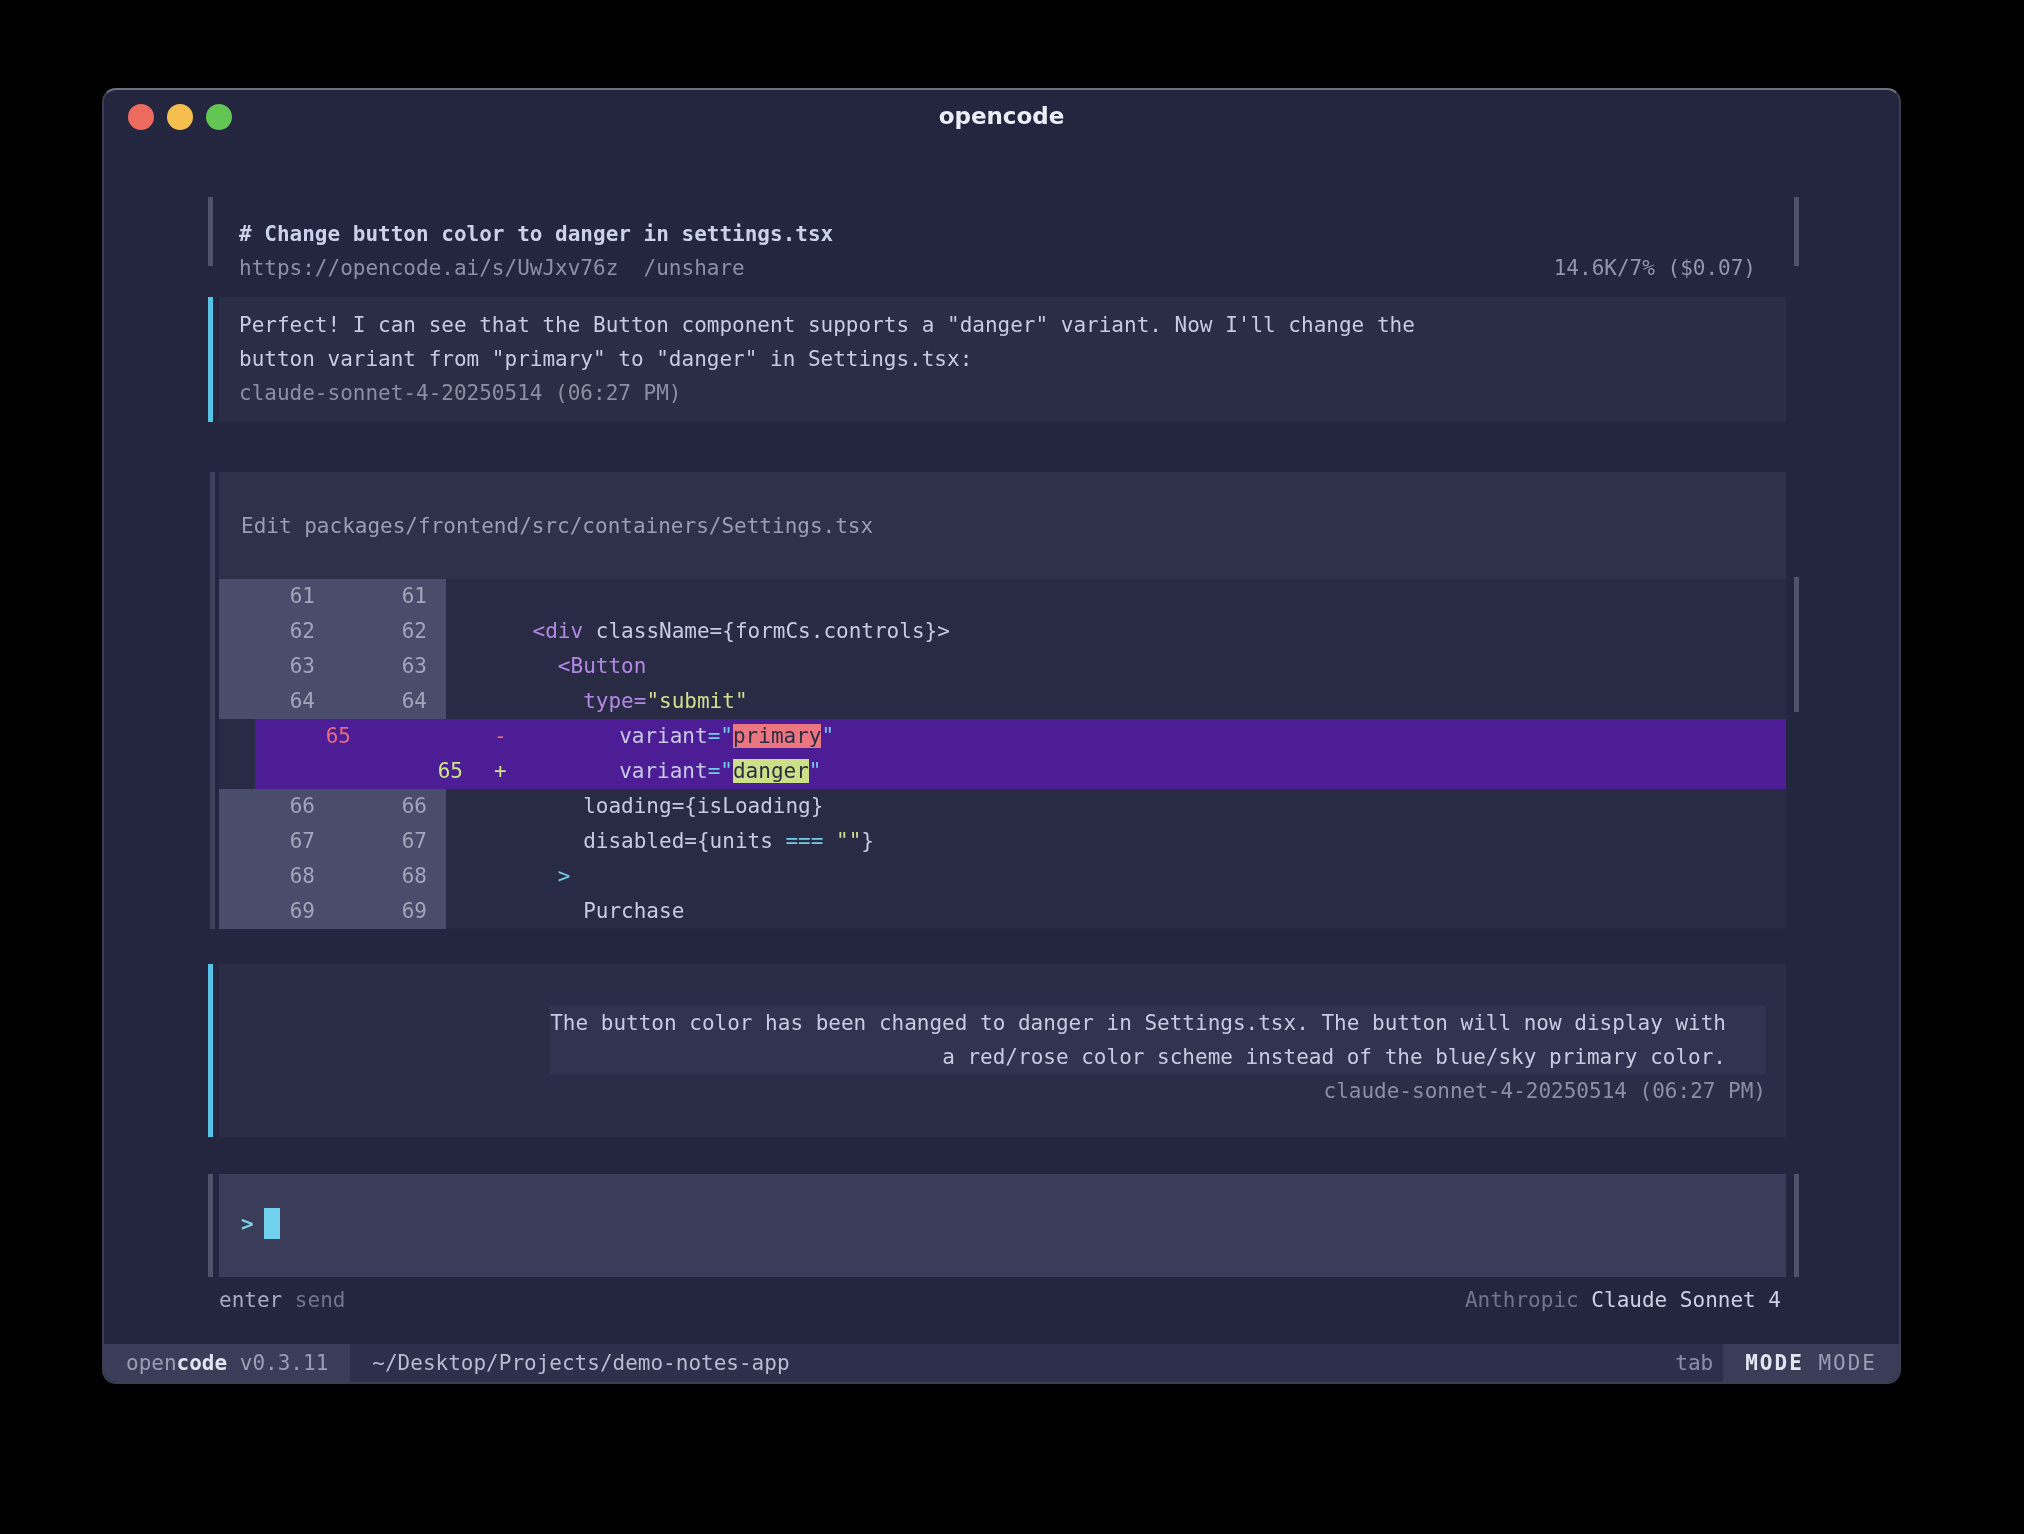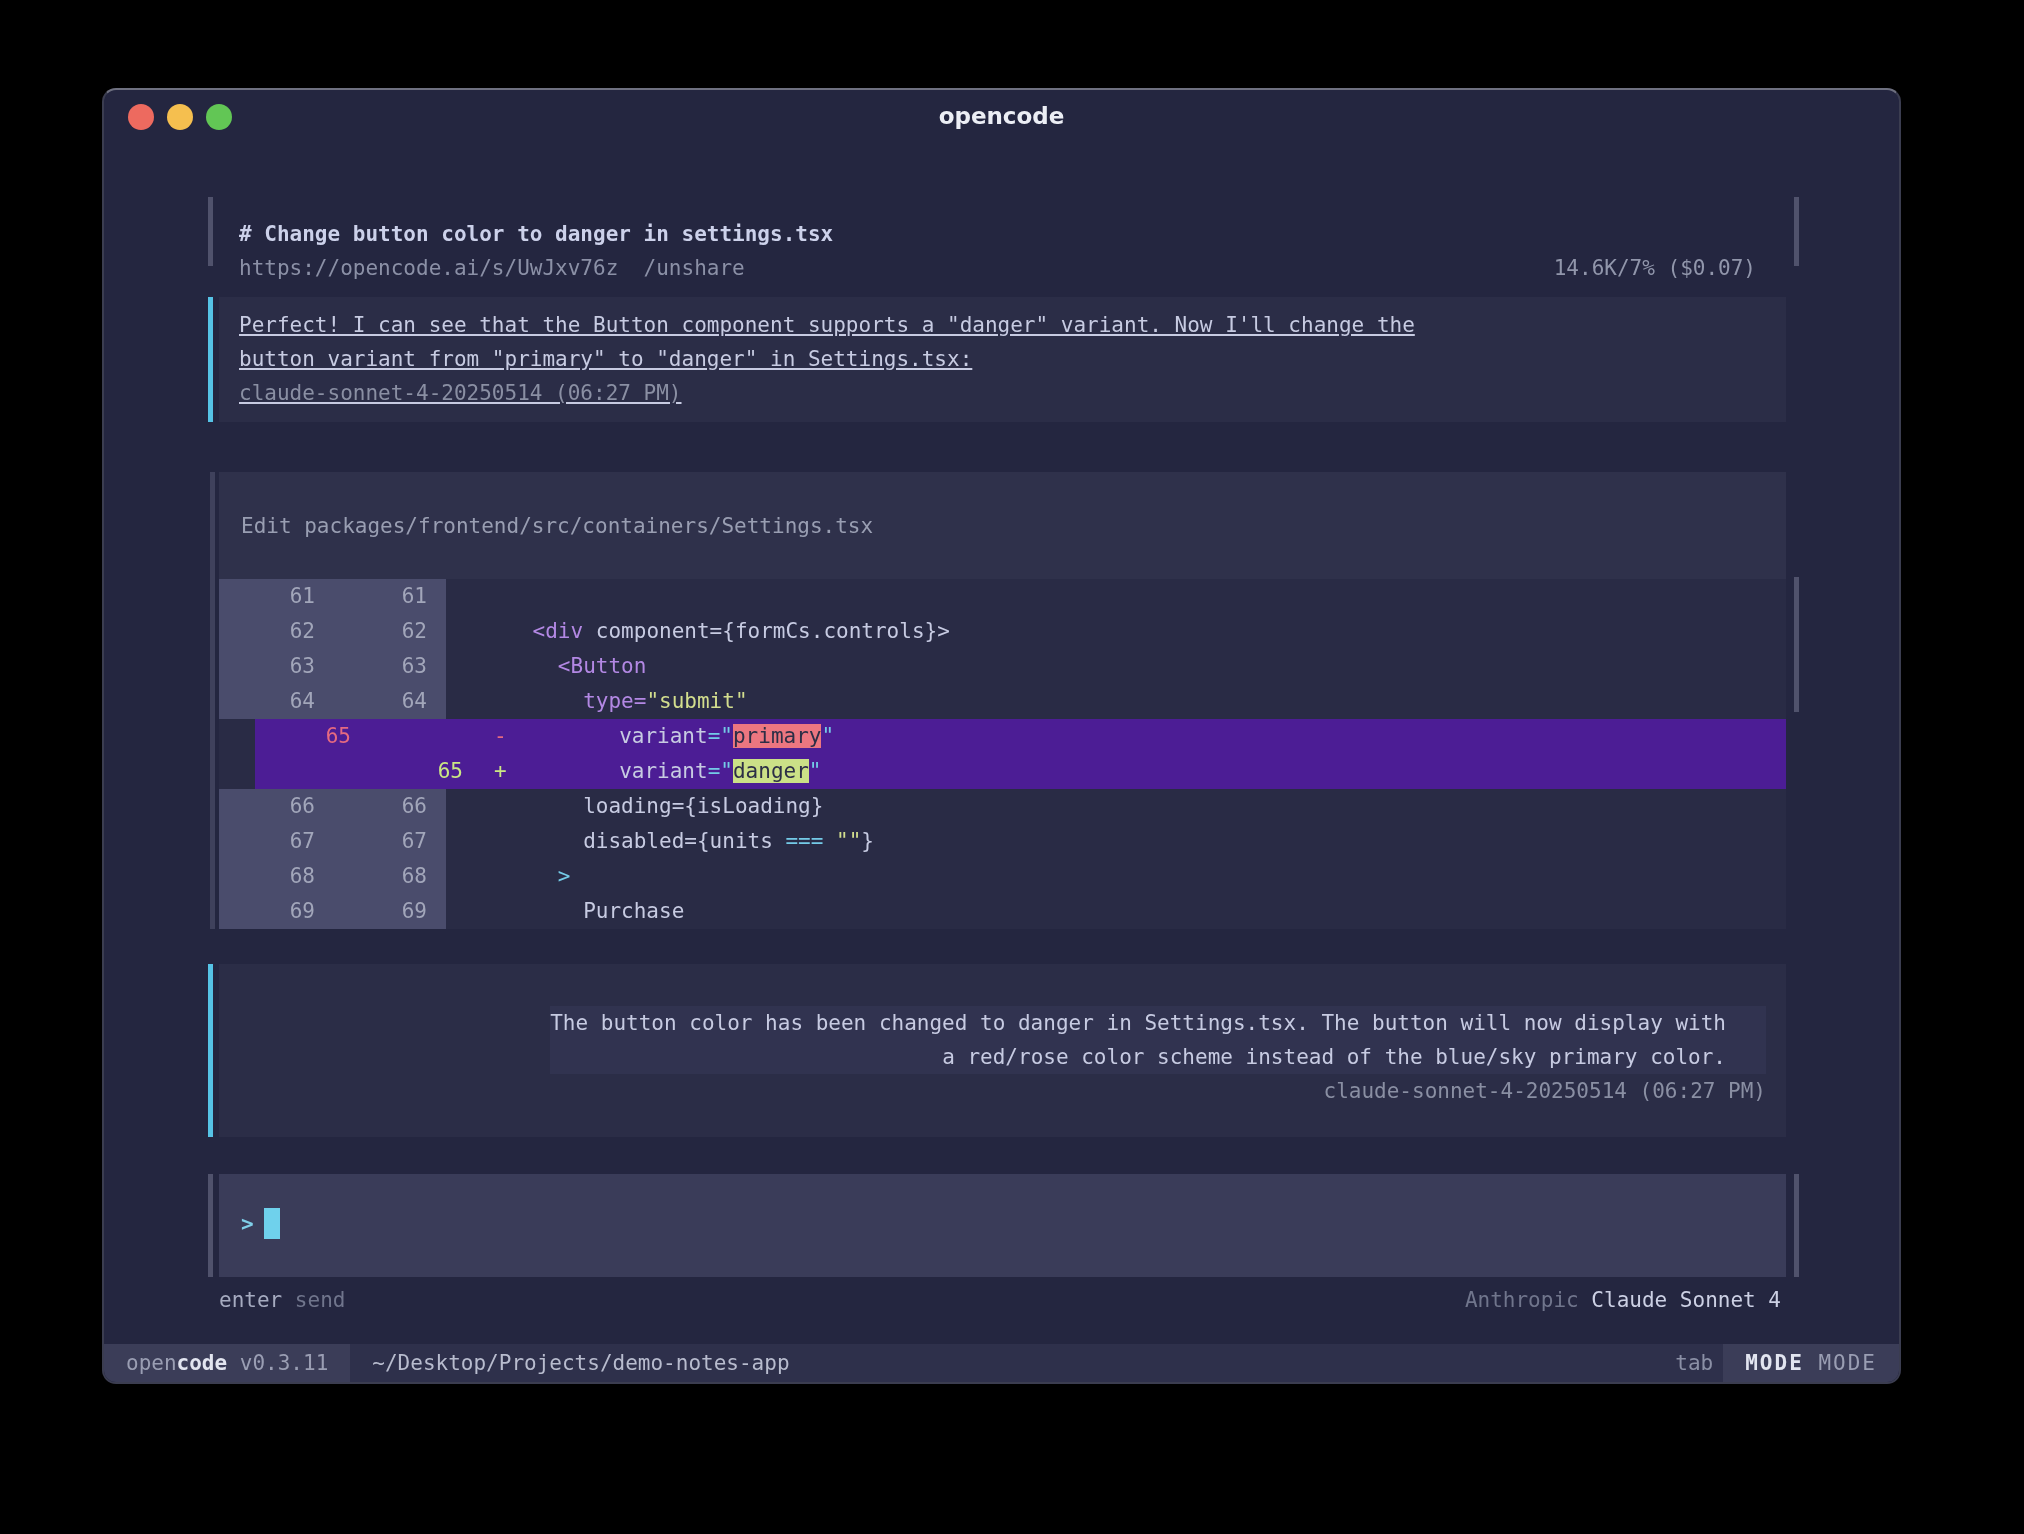--- a/index.html
+++ b/index.html
@@ -31,21 +31,21 @@
   
   .share-hd{top:107px;height:73px;line-height:34px;margin-top:20px;}
   .share-title{font-weight:bold;color:#ccd1ea;padding-left:20px;}
   .share-line2{display:flex;padding-left:20px;padding-right:30px;color:#8b90a6;}
   .share-url{white-space:pre;}
   .share-unshare{white-space:pre;}
   .share-tokens{margin-left:auto;color:#9196ab;}
   
   .msg{background:#2b2d47;line-height:34px;}
   .msg-1{top:207px;height:125px;padding-top:0;}
-  .msg-1 .msg-inner{padding:11px 20px 0 20px;text-decoration:underline;}
+  .msg-1 .msg-inner{padding:11px 20px 0 20px;}
   .msg-2{top:874px;height:173px;}
   .msg-2 .msg-inner{padding:42px 20px 0 20px;text-align:right;}
   .msg-text{white-space:pre;color:#c7cbe2;}
   .msg-2 .msg-text{background:#313350;display:inline-block;padding-right:40px;}
   .msg-meta{color:#8a8fa3;}
   
   .diff-card{top:382px;height:457px;background:#292b45;}
   .diff-hd{height:107px;background:#2f314b;color:#999eb2;line-height:34px;padding:37px 0 0 22px;box-sizing:border-box;}
   .diff-row{display:flex;height:35px;line-height:35px;}
   .diff-row .gutter{width:227px;display:flex;flex:none;}
@@ -136,21 +136,21 @@
           </div>
           <span class="marker"></span>
           <span class="code"></span>
         </div>
         <div class="diff-row ctx">
           <div class="gutter">
             <span class="num old">62</span>
             <span class="num new">62</span>
           </div>
           <span class="marker"></span>
-          <span class="code"><span class="seg fg">    </span><span class="seg purple">&lt;div</span><span class="seg fg"> </span><span class="seg fg">component</span><span class="seg fg">={formCs.controls}&gt;</span></span>
+          <span class="code"><span class="seg fg">    </span><span class="seg purple">&lt;div</span><span class="seg fg"> </span><span class="seg fg">className</span><span class="seg fg">={formCs.controls}&gt;</span></span>
         </div>
         <div class="diff-row ctx">
           <div class="gutter">
             <span class="num old">63</span>
             <span class="num new">63</span>
           </div>
           <span class="marker"></span>
           <span class="code"><span class="seg fg">      </span><span class="seg purple">&lt;Button</span></span>
         </div>
         <div class="diff-row ctx">

